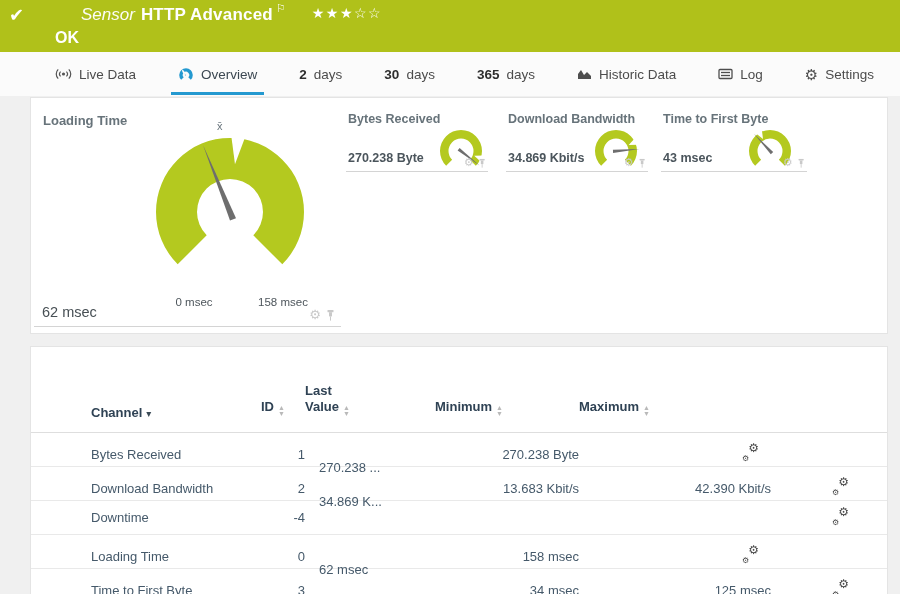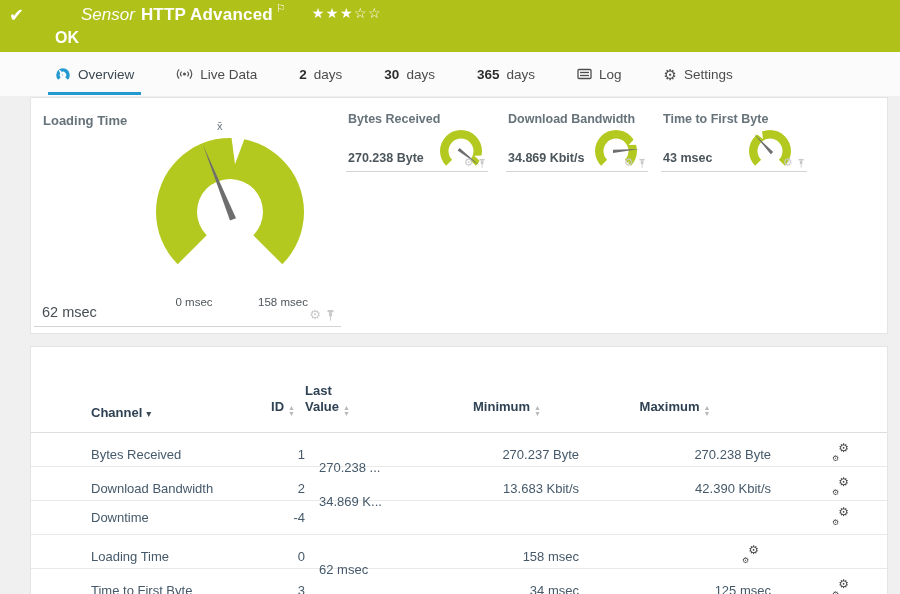--- a/index.html
+++ b/index.html
@@ -53,21 +53,21 @@
   .panel-br .gsvg   { left:90px; }
   .panel-db .gsvg   { left:85px; }
   .panel-ttfb .gsvg { left:84px; }
   .panel-mini .pvalue { position:absolute; left:2px; bottom:6px; font-size:12.5px; font-weight:bold; color:#4b555c; }
   .panel-mini .pcorner { right:2px; bottom:3px; transform:scale(.85); transform-origin:right bottom; }
 
   
   .thead { display:grid; grid-template-columns:170px 44px 130px 144px 192px 90px;
            padding:36px 0 12px 60px; border-bottom:1px solid #dedede;
            color:#2f4254; font-weight:bold; font-size:13px; align-items:end; }
-  .thead .c-id, .thead .c-min, .thead .c-max { text-align:center; }
+  .thead .c-id, .thead .c-min, .thead .c-max { text-align:left; }
   .thead .c-last { line-height:1.25; }
   .sort { display:inline-flex; flex-direction:column; margin-left:4px; vertical-align:1px; line-height:0; cursor:pointer; }
   .sort i { font-style:normal; font-size:7px; color:#b9b9b9; height:6px; }
   .sortact { color:#3b4a56; font-size:10px; margin-left:4px; cursor:pointer; }
 
   .trow { display:grid; grid-template-columns:170px 44px 130px 144px 192px 90px;
           padding-left:60px; height:34px; align-items:center;
           border-bottom:1px solid #e9e9e9; font-size:13px; color:#45596a; }
   .trow .c-id  { text-align:right; }
   .trow .c-last { padding-left:14px;margin-top:27px; }
@@ -84,48 +84,54 @@
 
   <header class="topbar">
     <span class="chk">✔</span>
     <div class="titlewrap">
       <span class="kind">Sensor</span><span class="ttl">HTTP Advanced</span><span class="flag">⚐</span><span class="stars"><span>★★★</span><span>☆☆</span></span>
     </div>
     <div class="status">OK</div>
   </header>
 
   <nav class="tabbar">
-    <div class="tab active">
-      <svg width="16" height="14" viewBox="0 0 16 14">
-        <path d="M3.19,12.81 A6.8,6.8 0 1 1 12.81,12.81 L10.26,10.26 A3.2,3.2 0 1 0 5.74,10.26 Z" fill="#2499d0"></path>
-        <polygon points="4.4,3.2 8.9,8.4 7.3,9.7" fill="#2499d0" stroke="#fbfbfb" stroke-width="1.2"></polygon>
-      </svg>
-      <span>Overview</span>
-    </div>
     <div class="tab">
       <svg width="17" height="12" viewBox="0 0 17 12" fill="none" stroke="#555" stroke-width="1.2">
         <circle cx="8.5" cy="6" r="1.6" fill="#555" stroke="none"></circle>
         <path d="M5.6 3.6 a3.4 3.4 0 0 0 0 4.8"></path>
           <path d="M3.2 1.4 a6.4 6.4 0 0 0 0 9.2"></path>
         <path d="M11.4 3.6 a3.4 3.4 0 0 1 0 4.8"></path>
           <path d="M13.8 1.4 a6.4 6.4 0 0 1 0 9.2"></path>
       </svg>
       <span>Live Data</span>
     </div>
+    <div class="tab active">
+      <svg width="16" height="14" viewBox="0 0 16 14">
+        <path d="M3.19,12.81 A6.8,6.8 0 1 1 12.81,12.81 L10.26,10.26 A3.2,3.2 0 1 0 5.74,10.26 Z" fill="#2499d0"></path>
+        <polygon points="4.4,3.2 8.9,8.4 7.3,9.7" fill="#2499d0" stroke="#fbfbfb" stroke-width="1.2"></polygon>
+      </svg>
+      <span>Overview</span>
+    </div>
     <div class="tab">
       <span class="num">2</span>
       <span>days</span>
     </div>
     <div class="tab">
       <span class="num">30</span>
       <span>days</span>
     </div>
     <div class="tab">
       <span class="num">365</span>
       <span>days</span>
+    </div>
+    <div class="tab">
+      <svg width="15" height="12" viewBox="0 0 15 12">
+        <path d="M1 11 V6 L4 2 L7 7 L10 4 L14 8 V11 Z" fill="#4e4e4e"></path>
+      </svg>
+      <span>Historic Data</span>
     </div>
     <div class="tab">
       <svg width="15" height="12" viewBox="0 0 15 12" fill="none" stroke="#4e4e4e" stroke-width="1.3">
         <rect x="1" y="1.5" width="13" height="9" rx="1"></rect>
         <line x1="3" y1="4.5" x2="12" y2="4.5"></line>
           <line x1="3" y1="7.5" x2="12" y2="7.5"></line>
       </svg>
       <span>Log</span>
     </div>
     <div class="tab">
@@ -243,21 +249,20 @@
             <i>▼</i>
           </span>
       </div>
       <div class="c-icons"></div>
     </div>
 
     <div class="trow">
       <div class="c-ch">Bytes Received</div>
       <div class="c-id">1</div>
       <div class="c-last">270.238 ...</div>
-      <div class="c-min">270.237 Byte</div>
       <div class="c-max">270.238 Byte</div>
       <div class="c-icons"><span class="gears"><span class="g1">⚙</span><span class="g2">⚙</span></span></div>
     </div>
     <div class="trow">
       <div class="c-ch">Download Bandwidth</div>
       <div class="c-id">2</div>
       <div class="c-last">34.869 K...</div>
       <div class="c-min">13.683 Kbit/s</div>
       <div class="c-max">42.390 Kbit/s</div>
       <div class="c-icons"><span class="gears"><span class="g1">⚙</span><span class="g2">⚙</span></span></div>

